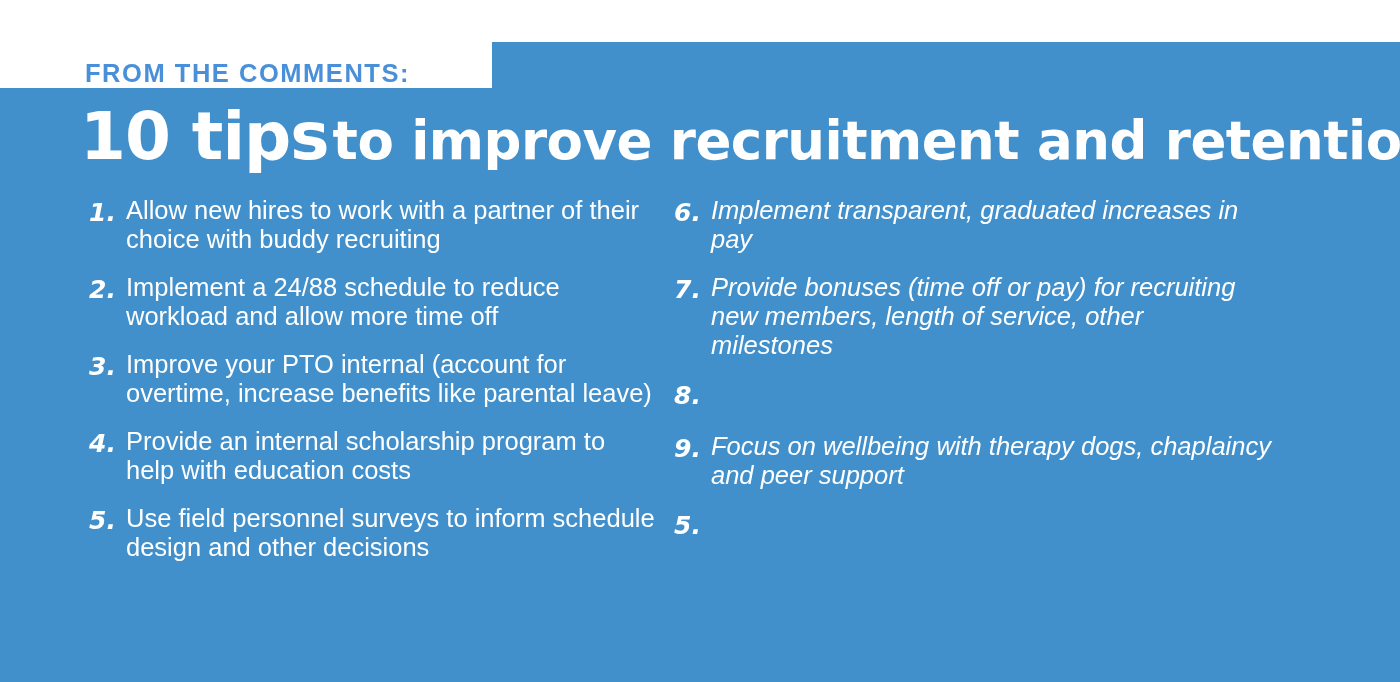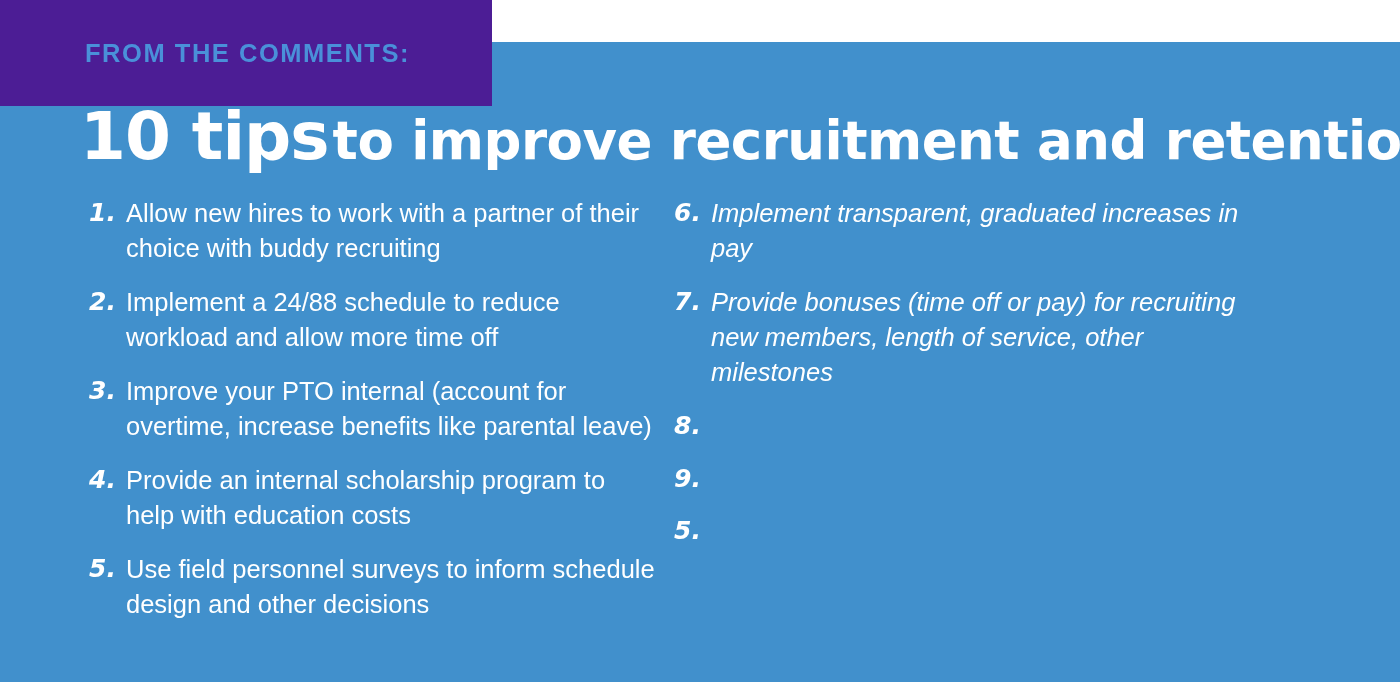--- a/index.html
+++ b/index.html
@@ -31,24 +31,24 @@
     height: 42px;
     background: #ffffff;
   }
 
   
   .eyebrow-banner {
     position: absolute;
     left: 0;
     top: 0;
     width: 492px;
-    height: 106px;
-    background: #4c1d95;
+    height: 88px;
+    background: #ffffff;
     display: flex;
-    align-items: center;
+    align-items: flex-end;
   }
   .eyebrow-text {
     margin-left: 85px;
     color: #4a90d9;
     font-family: "Liberation Sans", sans-serif;
     font-weight: bold;
     font-size: 25.5px;
     letter-spacing: 0.06em;
     white-space: nowrap;
     text-transform: uppercase;
@@ -110,21 +110,21 @@
     font-weight: bold;
     font-style: italic;
     font-size: 25px;
     line-height: 33.5px;
     white-space: nowrap;
   }
   .tip-text {
     color: #ffffff;
     font-family: "Liberation Sans", sans-serif;
     font-size: 25.5px;
-    line-height: 35px;
+    line-height: 29px;
     font-weight: 400;
     max-width: 575px;
   }
   .tip-column.right .tip-text { max-width: 560px; font-style: italic; }
 </style>
 </head>
 <body>
 
 <div id="infographic">
 
@@ -170,20 +170,21 @@
       </div>
       <div class="tip-item">
         <span class="tip-number">7.</span>
         <span class="tip-text">Provide bonuses (time off or pay) for recruiting new members, length of service, other milestones</span>
       </div>
       <div class="tip-item">
         <span class="tip-number">8.</span>
       </div>
       <div class="tip-item">
         <span class="tip-number">9.</span>
+        <span class="tip-text">Focus on wellbeing with therapy dogs, chaplaincy and peer support</span>
       </div>
       <div class="tip-item">
         <span class="tip-number">5.</span>
       </div>
     </div>
 
   </div>
 </div>
 
 </body></html>

